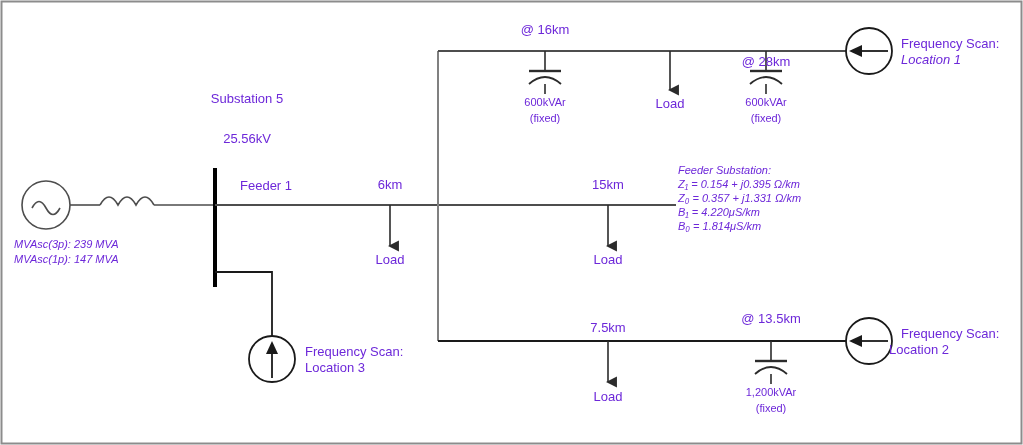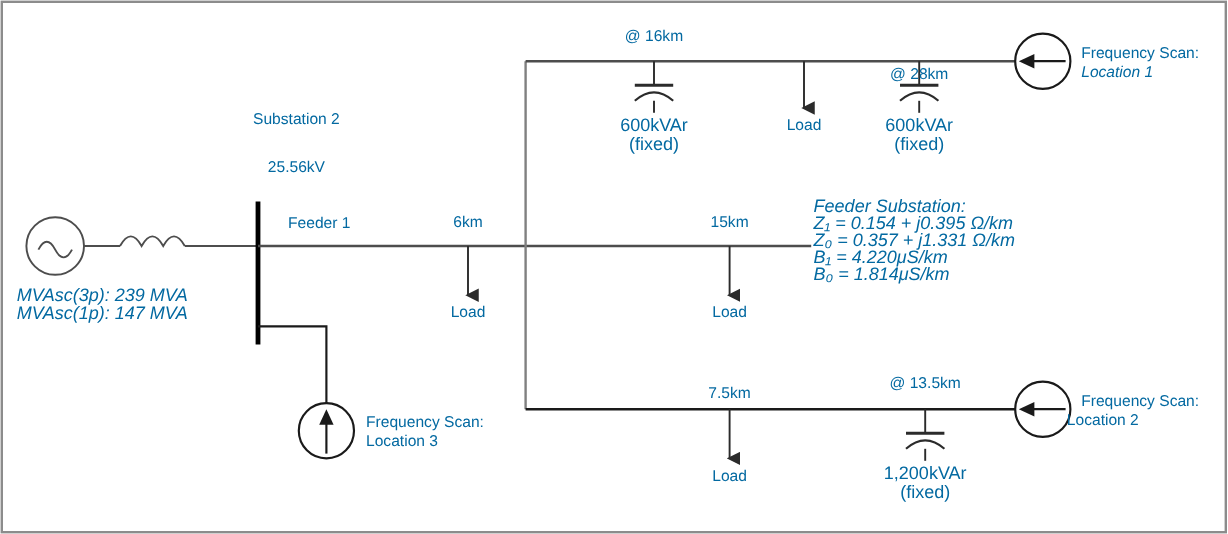--- a/index.html
+++ b/index.html
@@ -19,27 +19,27 @@
     position: absolute;
     top: 0;
     left: 0;
     width: 1023px;
     height: 445px;
   }
   .lbl {
     position: absolute;
     font-family: "Liberation Sans", sans-serif;
     font-size: 13px;
-    color: #0369a1;
+    color: #6d28d9;
     white-space: pre;
     line-height: 1.25;
   }
   .lbl.center { transform: translateX(-50%); text-align: center; }
   .lbl.italic { font-style: italic; }
-  .lbl.small { font-size: 15px; }
+  .lbl.small { font-size: 11px; }
   .multiline { line-height: 1.3; }
 </style>
 </head>
 <body>
 
 <div id="diagram-root">
 
   <svg id="diagram-svg" viewBox="0 0 1023 445" xmlns="http://www.w3.org/2000/svg">
     <defs>
       <marker id="arrow-down" viewBox="0 0 10 10" refX="5" refY="8" markerWidth="7" markerHeight="7" orient="auto">
@@ -115,21 +115,21 @@
     <g>
       <circle cx="272" cy="359" r="23" fill="#ffffff" stroke="#1a1a1a" stroke-width="1.8"></circle>
       <line x1="272" y1="378" x2="272" y2="350" stroke="#1a1a1a" stroke-width="1.8"></line>
       <path d="M 272 341 L 266 354 L 278 354 z" fill="#1a1a1a"></path>
     </g>
   </svg>
 
   <div class="lbl italic small multiline" style="left:14px; top:237px;">MVAsc(3p): 239 MVA</div>
   <div class="lbl italic small multiline" style="left:14px; top:252px;">MVAsc(1p): 147 MVA</div>
 
-  <div class="lbl center" style="left:247px; top:91px;">Substation 2</div>
+  <div class="lbl center" style="left:247px; top:91px;">Substation 5</div>
   <div class="lbl center" style="left:247px; top:131px;">25.56kV</div>
 
   <div class="lbl" style="left:240px; top:178px;">Feeder 1</div>
 
   <div class="lbl center" style="left:390px; top:177px;">6km</div>
   <div class="lbl center" style="left:608px; top:177px;">15km</div>
 
   <div class="lbl center" style="left:390px; top:252px;">Load</div>
   <div class="lbl center" style="left:608px; top:252px;">Load</div>
 

